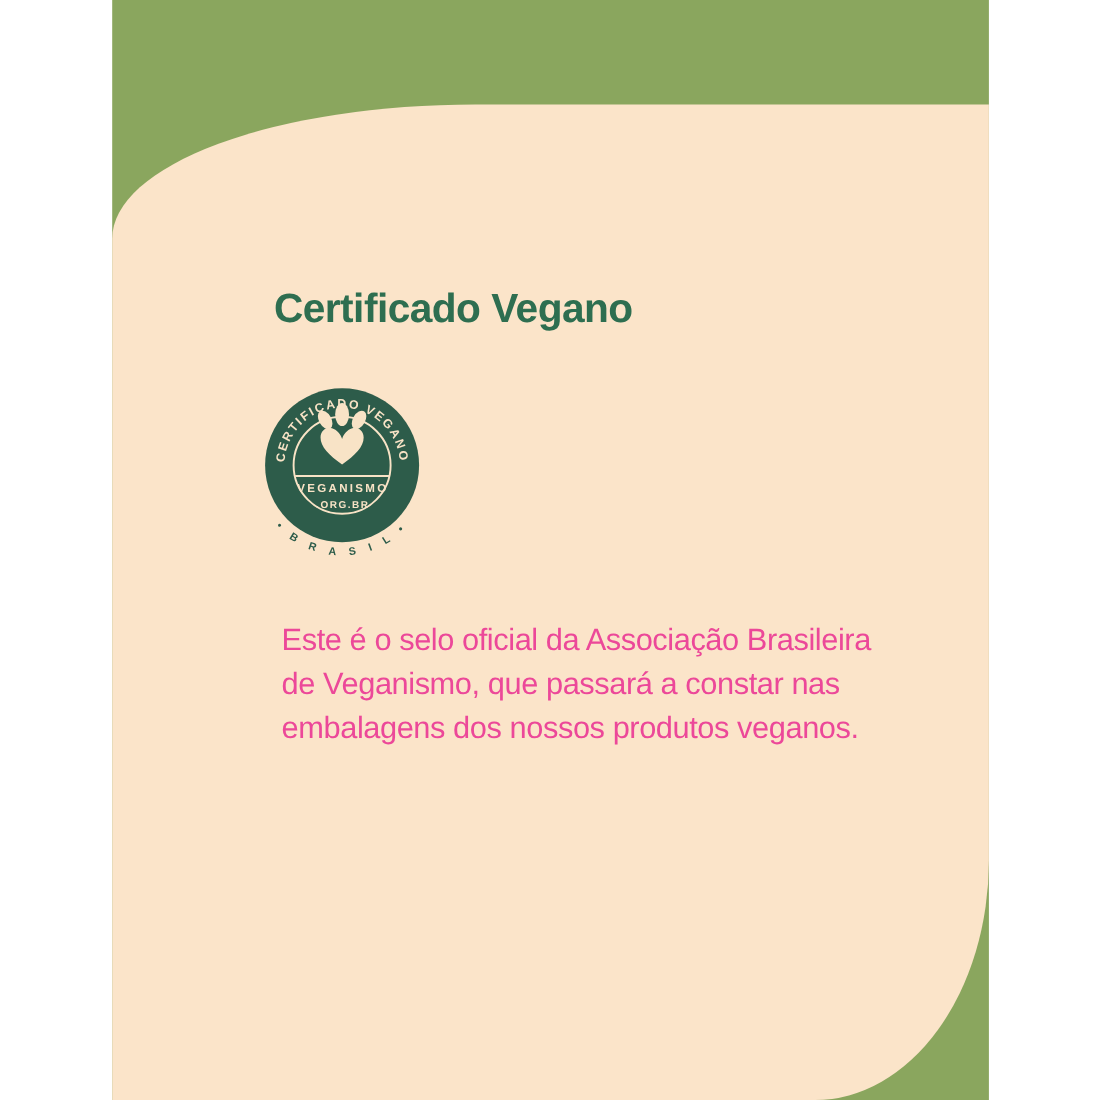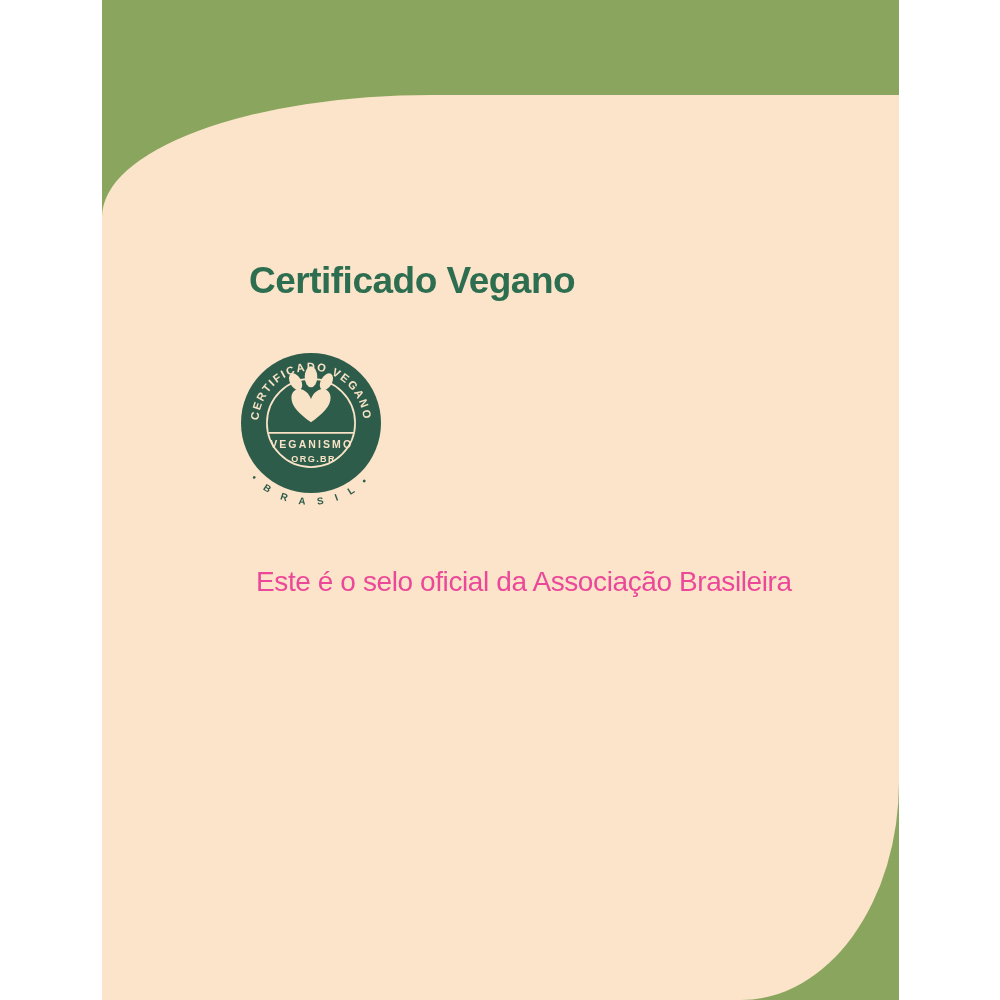--- a/index.html
+++ b/index.html
@@ -77,15 +77,17 @@
     <text class="org-name" x="121" y="155" text-anchor="middle">VEGANISMO</text>
     <text class="org-domain" x="121" y="175" text-anchor="middle">.ORG.BR</text>
 
     <text class="arc-bottom" text-anchor="middle">
       <textPath href="#arcBottomPath" startOffset="50%">• B R A S I L •</textPath>
     </text>
   </svg>
 
   <div class="paragraph">
     <div class="line">Este é o selo oficial da Associação Brasileira</div>
+    <div class="line">de Veganismo, que passará a constar nas</div>
+    <div class="line">embalagens dos nossos produtos veganos.</div>
   </div>
 
 </div>
 
 </body></html>

